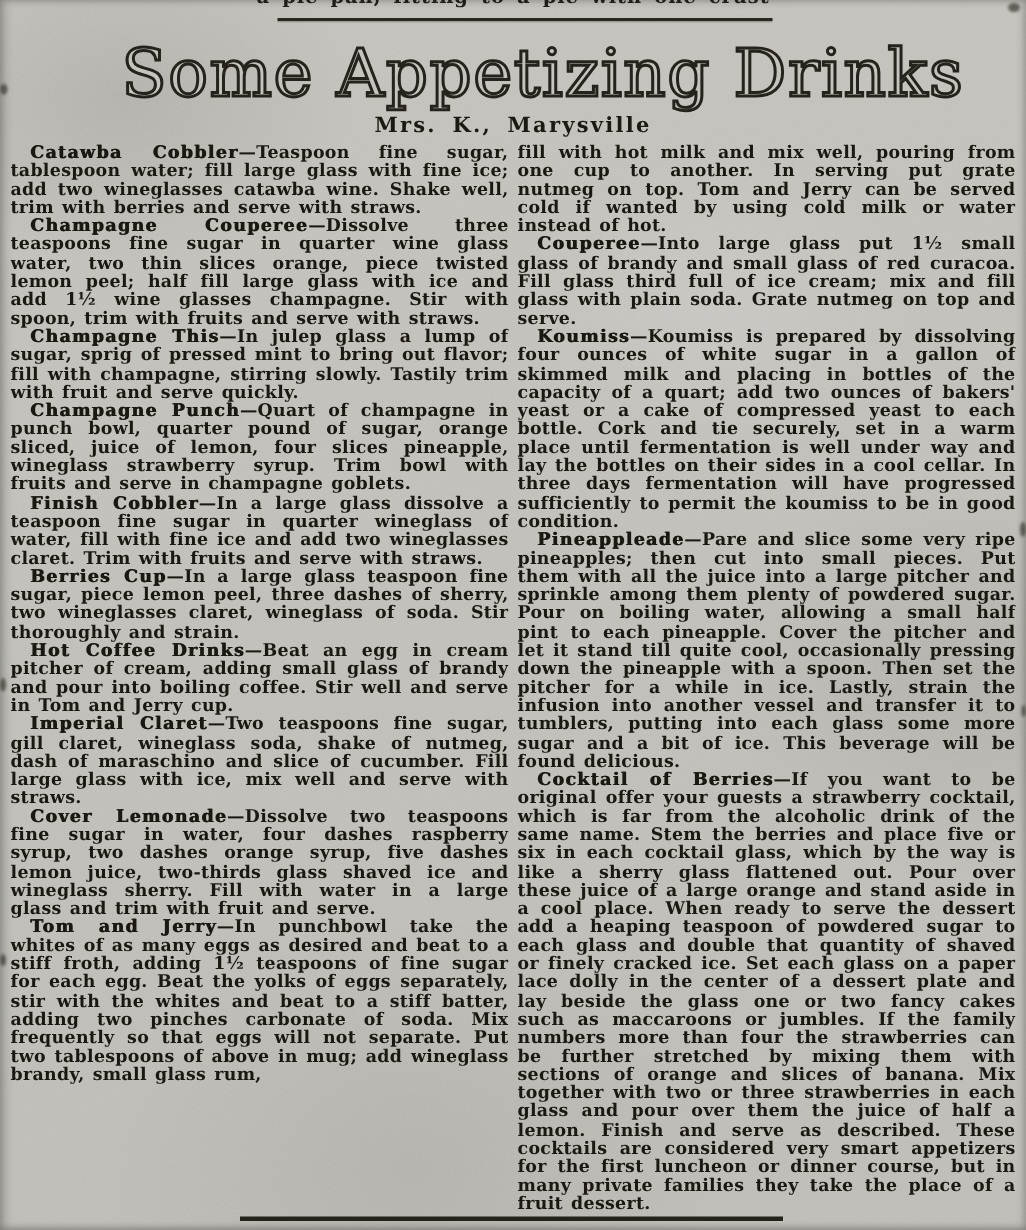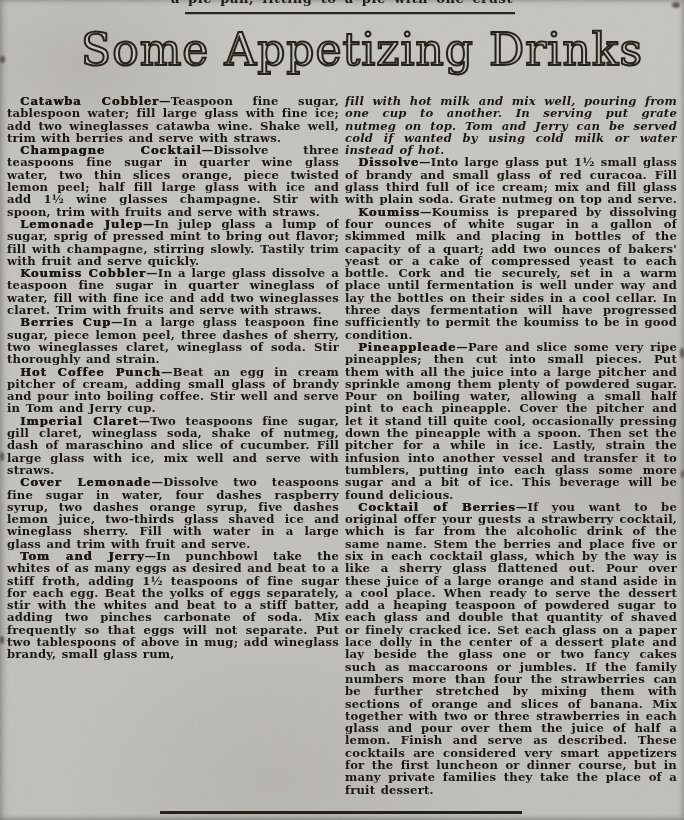--- a/index.html
+++ b/index.html
@@ -47,55 +47,57 @@
   .col{
     width:332px;overflow:hidden;
     font-size:11.6px;line-height:12.3px;font-weight:bold;
     letter-spacing:0.2px;word-spacing:1.2px;
     text-align:justify;
     color:#1b1711;
   }
   .col.left{margin-left:7px;}
   .col.right{margin-left:6px;}
   .para{margin:0;text-indent:13px;}
-  .para.cont{text-indent:0;font-style:italic;}
+  .para.cont{text-indent:0;}
   .lead{font-weight:bold;letter-spacing:0.9px;text-shadow:0.5px 0 0 #1b1711;}
   .botrule{
     position:absolute;bottom:6px;left:160px;width:362px;height:3px;background:#25211b;
   }
   .smudge{position:absolute;background:#3a362f;border-radius:50%;filter:blur(1px);opacity:0.7;}
   .grain{position:absolute;inset:0;pointer-events:none;opacity:0.5;mix-blend-mode:multiply;}
 </style>
 </head>
 <body>
 
 <div class="sheet">
 
   <div class="cropline">a pie pan, fitting to a pie with one crust</div>
 
   <div class="toprule"></div>
 
   <div class="headline">Some Appetizing Drinks</div>
 
+  <div class="byline">Mrs. K., Marysville</div>
 
   <div class="columns">
     <div class="col left">
         <p class="para"><span class="lead">Catawba Cobbler</span>—Teaspoon fine sugar, tablespoon water; fill large glass with fine ice; add two wineglasses catawba wine. Shake well, trim with berries and serve with straws.</p>
-        <p class="para"><span class="lead">Champagne Cocktail</span>—Dissolve three teaspoons fine sugar in quarter wine glass water, two thin slices orange, piece twisted lemon peel; half fill large glass with ice and add 1½ wine glasses champagne. Stir with spoon, trim with fruits and serve with straws.</p>
-        <p class="para"><span class="lead">Lemonade Julep</span>—In julep glass a lump of sugar, sprig of pressed mint to bring out flavor; fill with champagne, stirring slowly. Tastily trim with fruit and serve quickly.</p>
-        <p class="para"><span class="lead">Koumiss Cobbler</span>—In a large glass dissolve a teaspoon fine sugar in quarter wineglass of water, fill with fine ice and add two wineglasses claret. Trim with fruits and serve with straws.</p>
+        <p class="para"><span class="lead">Champagne Couperee</span>—Dissolve three teaspoons fine sugar in quarter wine glass water, two thin slices orange, piece twisted lemon peel; half fill large glass with ice and add 1½ wine glasses champagne. Stir with spoon, trim with fruits and serve with straws.</p>
+        <p class="para"><span class="lead">Champagne This</span>—In julep glass a lump of sugar, sprig of pressed mint to bring out flavor; fill with champagne, stirring slowly. Tastily trim with fruit and serve quickly.</p>
+        <p class="para"><span class="lead">Champagne Punch</span>—Quart of champagne in punch bowl, quarter pound of sugar, orange sliced, juice of lemon, four slices pineapple, wineglass strawberry syrup. Trim bowl with fruits and serve in champagne goblets.</p>
+        <p class="para"><span class="lead">Finish Cobbler</span>—In a large glass dissolve a teaspoon fine sugar in quarter wineglass of water, fill with fine ice and add two wineglasses claret. Trim with fruits and serve with straws.</p>
         <p class="para"><span class="lead">Berries Cup</span>—In a large glass teaspoon fine sugar, piece lemon peel, three dashes of sherry, two wineglasses claret, wineglass of soda. Stir thoroughly and strain.</p>
-        <p class="para"><span class="lead">Hot Coffee Punch</span>—Beat an egg in cream pitcher of cream, adding small glass of brandy and pour into boiling coffee. Stir well and serve in Tom and Jerry cup.</p>
+        <p class="para"><span class="lead">Hot Coffee Drinks</span>—Beat an egg in cream pitcher of cream, adding small glass of brandy and pour into boiling coffee. Stir well and serve in Tom and Jerry cup.</p>
         <p class="para"><span class="lead">Imperial Claret</span>—Two teaspoons fine sugar, gill claret, wineglass soda, shake of nutmeg, dash of maraschino and slice of cucumber. Fill large glass with ice, mix well and serve with straws.</p>
         <p class="para"><span class="lead">Cover Lemonade</span>—Dissolve two teaspoons fine sugar in water, four dashes raspberry syrup, two dashes orange syrup, five dashes lemon juice, two-thirds glass shaved ice and wineglass sherry. Fill with water in a large glass and trim with fruit and serve.</p>
         <p class="para"><span class="lead">Tom and Jerry</span>—In punchbowl take the whites of as many eggs as desired and beat to a stiff froth, adding 1½ teaspoons of fine sugar for each egg. Beat the yolks of eggs separately, stir with the whites and beat to a stiff batter, adding two pinches carbonate of soda. Mix frequently so that eggs will not separate. Put two tablespoons of above in mug; add wineglass brandy, small glass rum,</p>
       </div>
     <div class="col right">
         <p class="para cont">fill with hot milk and mix well, pouring from one cup to another. In serving put grate nutmeg on top. Tom and Jerry can be served cold if wanted by using cold milk or water instead of hot.</p>
-        <p class="para"><span class="lead">Dissolve</span>—Into large glass put 1½ small glass of brandy and small glass of red curacoa. Fill glass third full of ice cream; mix and fill glass with plain soda. Grate nutmeg on top and serve.</p>
+        <p class="para"><span class="lead">Couperee</span>—Into large glass put 1½ small glass of brandy and small glass of red curacoa. Fill glass third full of ice cream; mix and fill glass with plain soda. Grate nutmeg on top and serve.</p>
         <p class="para"><span class="lead">Koumiss</span>—Koumiss is prepared by dissolving four ounces of white sugar in a gallon of skimmed milk and placing in bottles of the capacity of a quart; add two ounces of bakers' yeast or a cake of compressed yeast to each bottle. Cork and tie securely, set in a warm place until fermentation is well under way and lay the bottles on their sides in a cool cellar. In three days fermentation will have progressed sufficiently to permit the koumiss to be in good condition.</p>
         <p class="para"><span class="lead">Pineappleade</span>—Pare and slice some very ripe pineapples; then cut into small pieces. Put them with all the juice into a large pitcher and sprinkle among them plenty of powdered sugar. Pour on boiling water, allowing a small half pint to each pineapple. Cover the pitcher and let it stand till quite cool, occasionally pressing down the pineapple with a spoon. Then set the pitcher for a while in ice. Lastly, strain the infusion into another vessel and transfer it to tumblers, putting into each glass some more sugar and a bit of ice. This beverage will be found delicious.</p>
         <p class="para"><span class="lead">Cocktail of Berries</span>—If you want to be original offer your guests a strawberry cocktail, which is far from the alcoholic drink of the same name. Stem the berries and place five or six in each cocktail glass, which by the way is like a sherry glass flattened out. Pour over these juice of a large orange and stand aside in a cool place. When ready to serve the dessert add a heaping teaspoon of powdered sugar to each glass and double that quantity of shaved or finely cracked ice. Set each glass on a paper lace dolly in the center of a dessert plate and lay beside the glass one or two fancy cakes such as maccaroons or jumbles. If the family numbers more than four the strawberries can be further stretched by mixing them with sections of orange and slices of banana. Mix together with two or three strawberries in each glass and pour over them the juice of half a lemon. Finish and serve as described. These cocktails are considered very smart appetizers for the first luncheon or dinner course, but in many private families they take the place of a fruit dessert.</p>
       </div>
   </div>
 
   <div class="botrule"></div>
 
   <div class="smudge" style="left:0;top:56px;width:5px;height:7px;"></div>
   <div class="smudge" style="left:0;top:452px;width:4px;height:9px;"></div>

